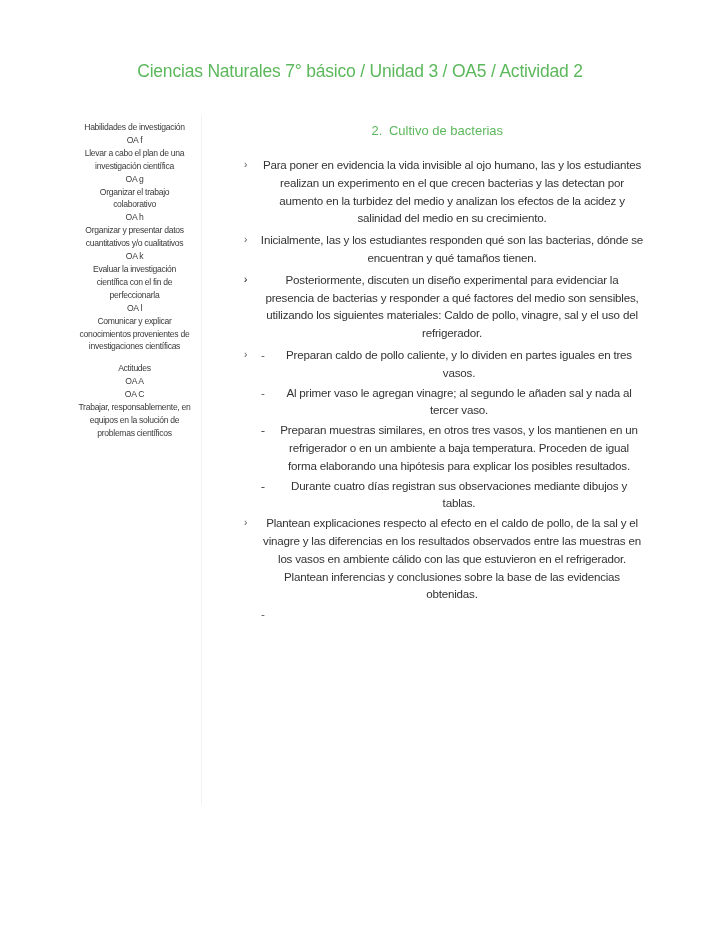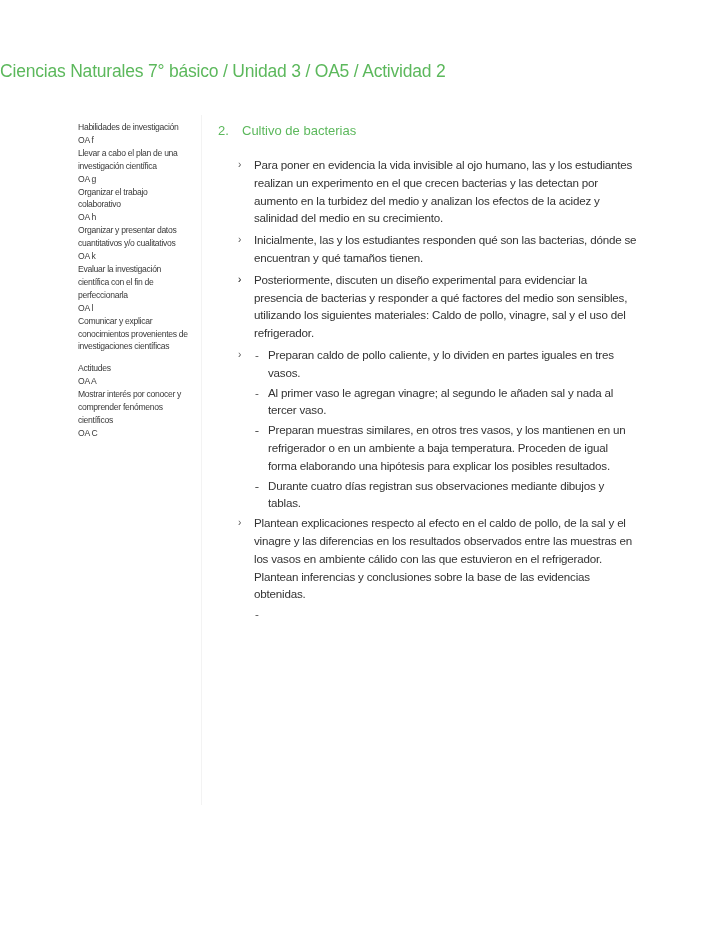--- a/index.html
+++ b/index.html
@@ -3,36 +3,36 @@
   <meta charset="utf-8">
   <style>
     html, body { margin: 0; padding: 0; background: #ffffff; }
     body {
       width: 720px; height: 932px; position: relative; overflow: hidden;
       font-family: "Liberation Sans", "DejaVu Sans", sans-serif;
       color: #333333;
     }
     .page-title {
       position: absolute; top: 61px; left: 0; width: 720px;
-      text-align: left; font-size: 17.5px; color: #5cb85c;
+      text-align: center; font-size: 17.5px; color: #5cb85c;
       letter-spacing: -0.2px; font-weight: normal;
     }
     .divider {
       position: absolute; left: 201px; top: 115px; width: 1px; height: 690px;
       background: #f3f3f3;
     }
     .sidebar {
       position: absolute; top: 121px; left: 78px; width: 113px;
-      text-align: left; font-size: 8.6px; line-height: 12.9px; color: #3a3a3a;
+      text-align: center; font-size: 8.6px; line-height: 12.9px; color: #3a3a3a;
       letter-spacing: -0.3px;
     }
     .sidebar .gap { height: 9px; }
     .main {
-      position: absolute; top: 122px; left: 218px; width: 420px;
-      font-size: 11.6px; color: #333;
+      position: absolute; top: 122px; left: 224px; width: 420px;
+      font-size: 11.6px; color: #333; text-align: center;
     }
     .section-heading {
       color: #5cb85c; font-size: 13px; margin: 0 0 16px 0; height: 18px; line-height: 18px;
     }
     .section-heading .num { display: inline-block; width: 24px; }
     .item {
       position: relative; padding-left: 36px; line-height: 17.8px; margin-bottom: 4px;
       letter-spacing: -0.2px;
     }
     .item .marker {
@@ -62,22 +62,22 @@
   <p>Organizar el trabajo colaborativo</p>
   <p>OA h</p>
   <p>Organizar y presentar datos cuantitativos y/o cualitativos</p>
   <p>OA k</p>
   <p>Evaluar la investigación científica con el fin de perfeccionarla</p>
   <p>OA l</p>
   <p>Comunicar y explicar conocimientos provenientes de investigaciones científicas</p>
   <div class="gap"></div>
   <p>Actitudes</p>
   <p>OA A</p>
-  <p>Mostrar interés por conocer y comprender fenómenos científicos</p>
   <p>OA C</p>
+  <p>Trabajar, responsablemente, en equipos en la solución de problemas científicos</p>
 </aside>
 
 <main class="main">
   <div class="section-heading">
     <span class="num">2.</span><span>Cultivo de bacterias</span>
   </div>
 
   <div class="item">
     <span class="marker">›</span>
     <span>Para poner en evidencia la vida invisible al ojo humano, las y los estudiantes realizan un experimento en el que crecen bacterias y las detectan por aumento en la turbidez del medio y analizan los efectos de la acidez y salinidad del medio en su crecimiento.</span>

